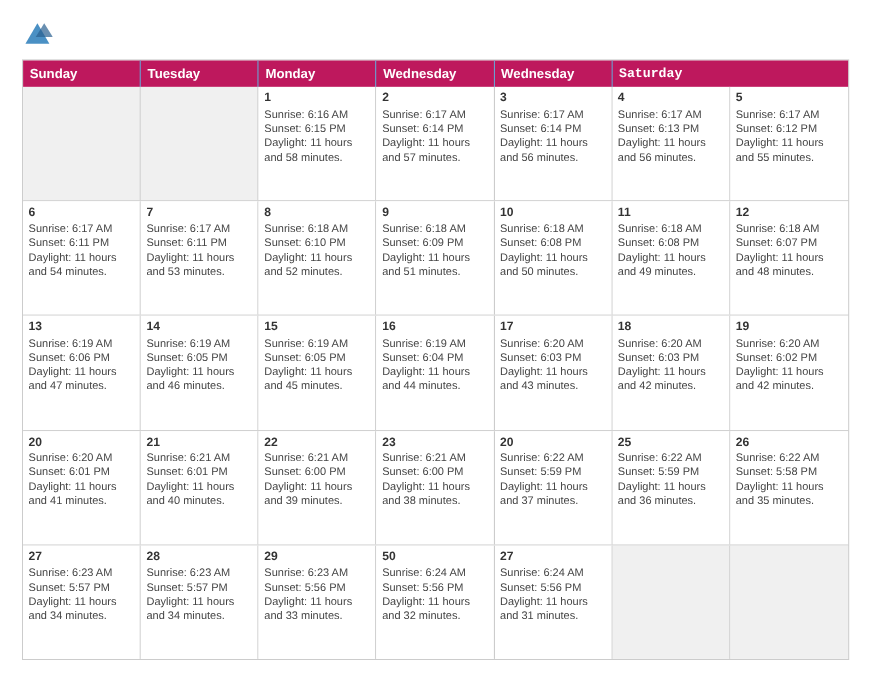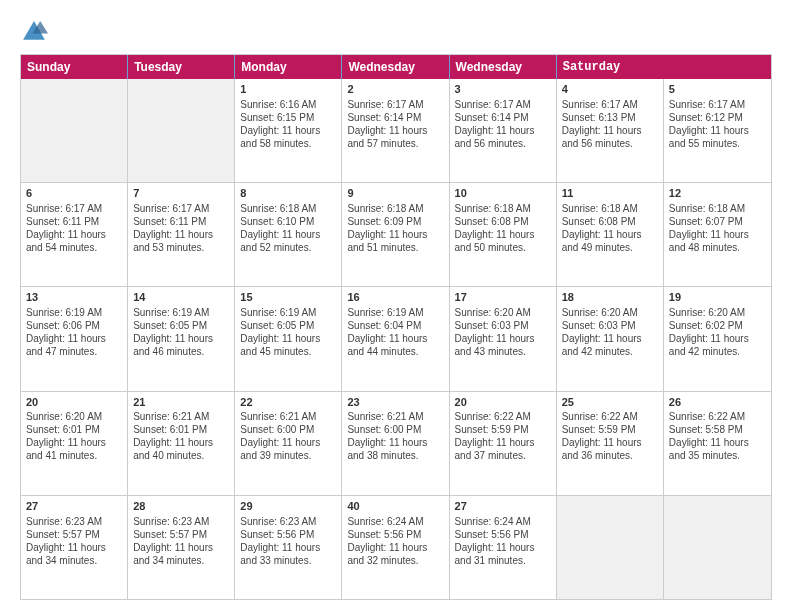--- a/index.html
+++ b/index.html
@@ -318,21 +318,21 @@
 Sunset: 5:57 PM
 Daylight: 11 hours and 34 minutes.</div>
           </div>
           <div class="cal-cell">
             <div class="day-num">29</div>
             <div class="cell-info" style="white-space: pre-line;">Sunrise: 6:23 AM
 Sunset: 5:56 PM
 Daylight: 11 hours and 33 minutes.</div>
           </div>
           <div class="cal-cell">
-            <div class="day-num">40</div>
+            <div class="day-num">50</div>
             <div class="cell-info" style="white-space: pre-line;">Sunrise: 6:24 AM
 Sunset: 5:56 PM
 Daylight: 11 hours and 32 minutes.</div>
           </div>
           <div class="cal-cell">
             <div class="day-num">27</div>
             <div class="cell-info" style="white-space: pre-line;">Sunrise: 6:24 AM
 Sunset: 5:56 PM
 Daylight: 11 hours and 31 minutes.</div>
           </div>

